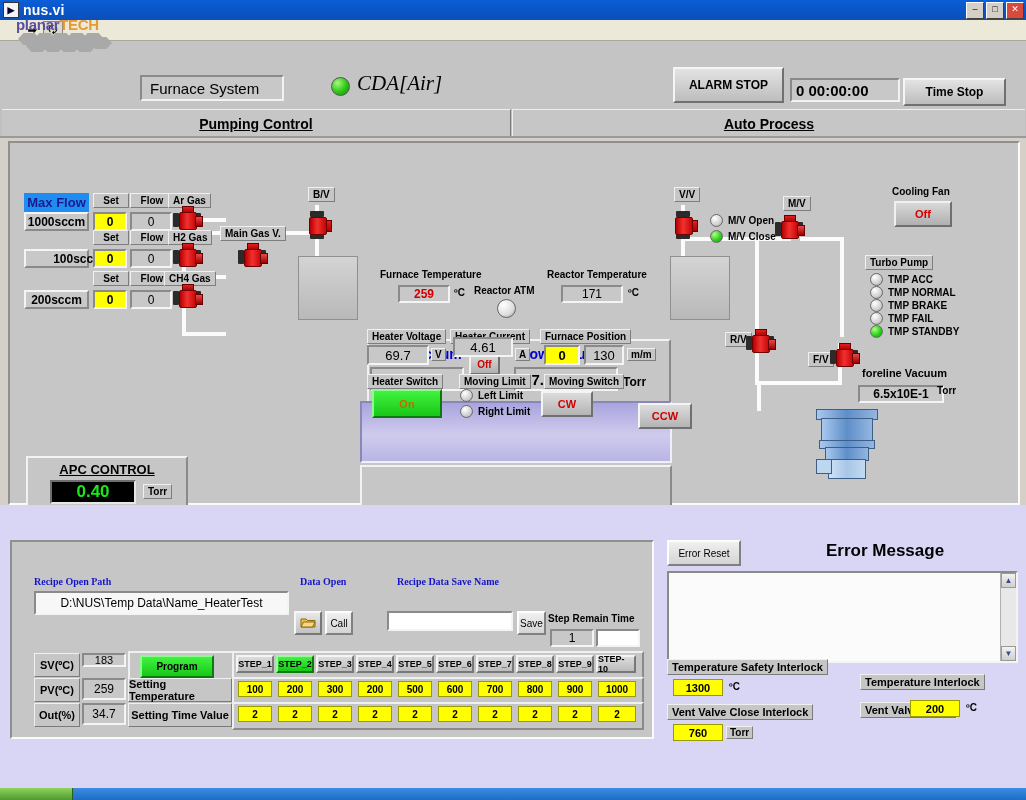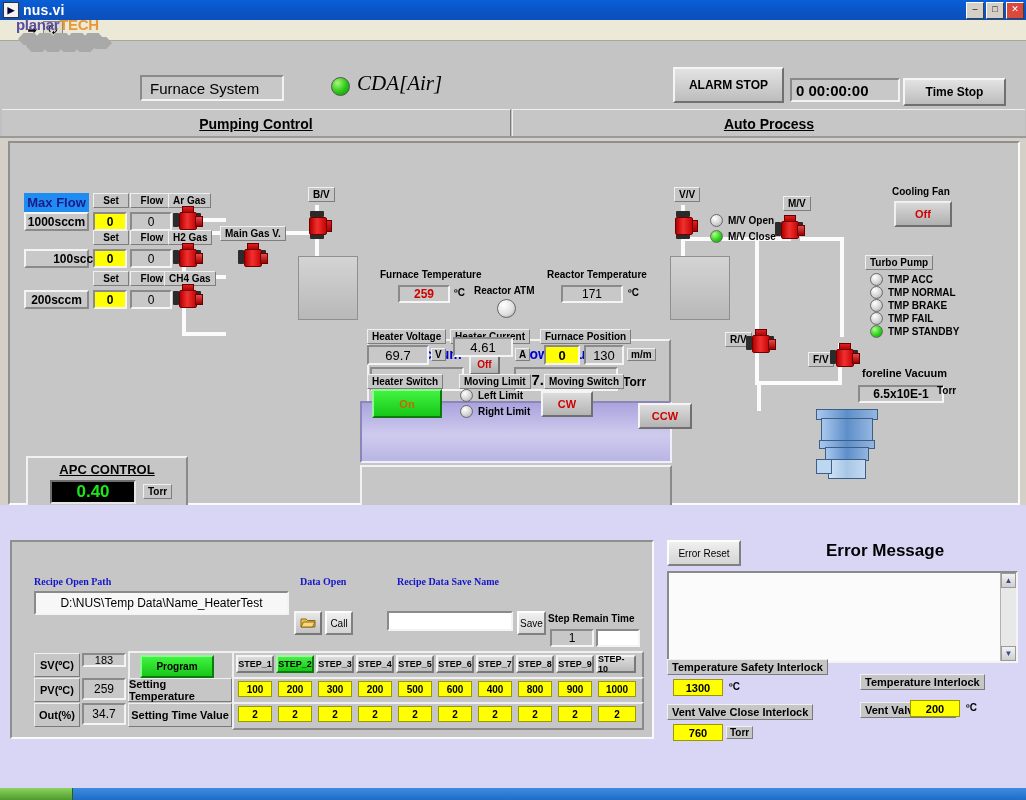--- a/index.html
+++ b/index.html
@@ -557,21 +557,21 @@
     <div class="stepbtn" style="left:516px;top:150px;width:38px;height:18px;">STEP_8</div>
     <div class="stepbtn" style="left:556px;top:150px;width:38px;height:18px;">STEP_9</div>
     <div class="stepbtn" style="left:596px;top:150px;width:40px;height:18px;">STEP-10</div>
 
     <div class="ycell" style="left:238px;top:176px;width:34px;height:16px;">100</div>
     <div class="ycell" style="left:278px;top:176px;width:34px;height:16px;">200</div>
     <div class="ycell" style="left:318px;top:176px;width:34px;height:16px;">300</div>
     <div class="ycell" style="left:358px;top:176px;width:34px;height:16px;">200</div>
     <div class="ycell" style="left:398px;top:176px;width:34px;height:16px;">500</div>
     <div class="ycell" style="left:438px;top:176px;width:34px;height:16px;">600</div>
-    <div class="ycell" style="left:478px;top:176px;width:34px;height:16px;">400</div>
+    <div class="ycell" style="left:478px;top:176px;width:34px;height:16px;">700</div>
     <div class="ycell" style="left:518px;top:176px;width:34px;height:16px;">800</div>
     <div class="ycell" style="left:558px;top:176px;width:34px;height:16px;">900</div>
     <div class="ycell" style="left:598px;top:176px;width:38px;height:16px;">1000</div>
 
     <div class="ycell" style="left:238px;top:201px;width:34px;height:16px;">2</div>
     <div class="ycell" style="left:278px;top:201px;width:34px;height:16px;">2</div>
     <div class="ycell" style="left:318px;top:201px;width:34px;height:16px;">2</div>
     <div class="ycell" style="left:358px;top:201px;width:34px;height:16px;">2</div>
     <div class="ycell" style="left:398px;top:201px;width:34px;height:16px;">2</div>
     <div class="ycell" style="left:438px;top:201px;width:34px;height:16px;">2</div>

